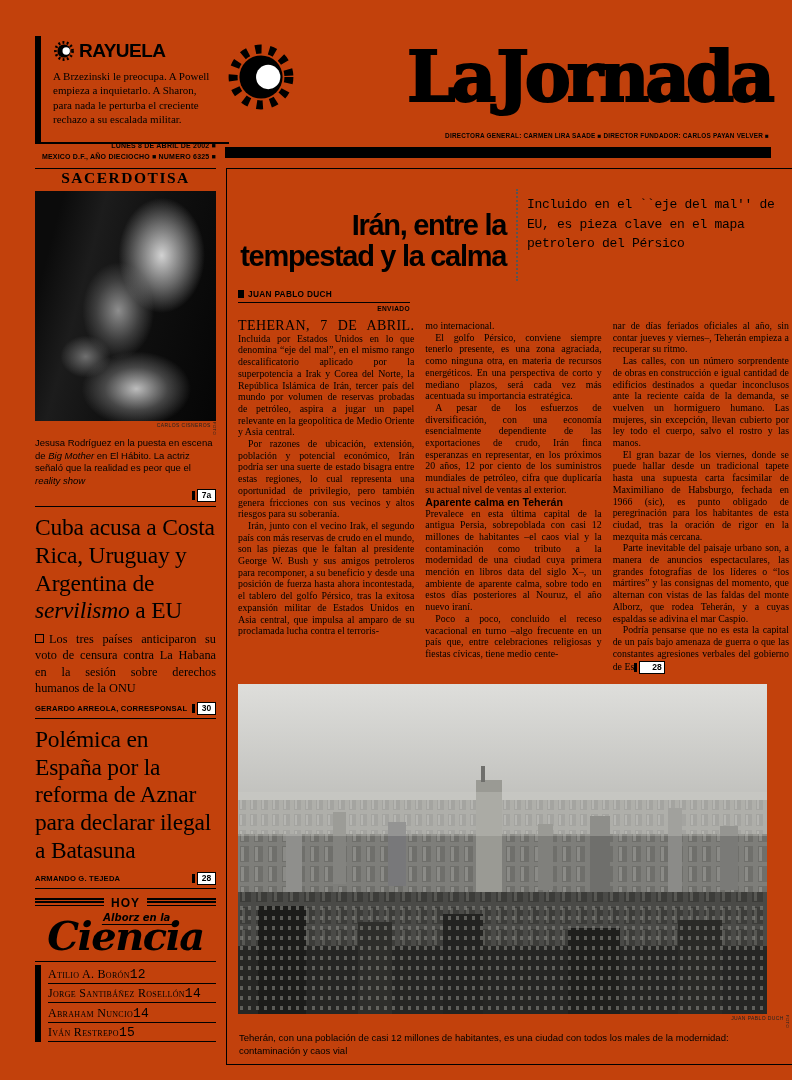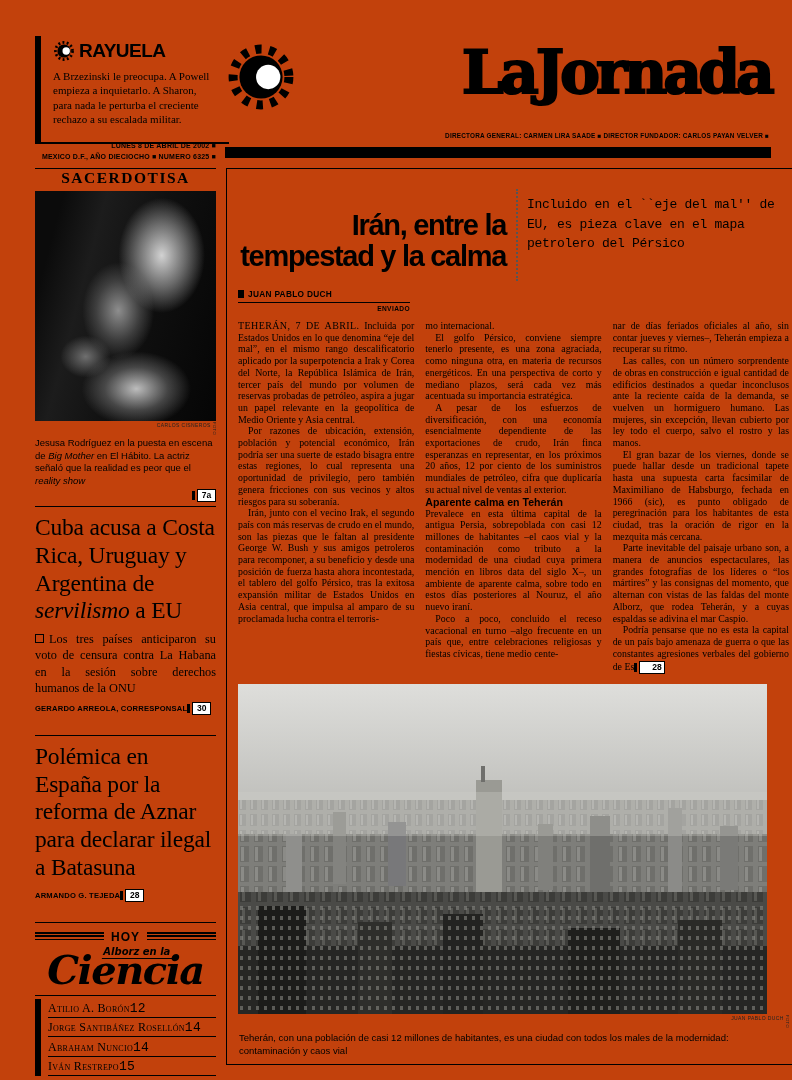--- a/index.html
+++ b/index.html
@@ -10,21 +10,21 @@
   #rayuela{position:absolute;left:35px;top:36px;width:176px;height:102px;
            border-left:6px solid #000;border-bottom:2px solid #000;padding:4px 0 0 12px;}
   .ray-head{display:flex;align-items:center;gap:4px;}
   .ray-title{font:bold 19px "Liberation Sans",sans-serif;letter-spacing:-0.5px;}
   .ray-text{margin:7px 0 12px;width:158px;font:11px/1.3 "Liberation Serif",serif;}
 
   
   #masthead{position:absolute;left:225px;top:28px;width:546px;height:118px;}
   .sun-logo{position:absolute;left:0;top:10px;width:72px;height:78px;}
   .mast-title{position:absolute;right:0;top:14px;line-height:1;white-space:nowrap;
-      font-family:"DejaVu Serif",serif;font-weight:bold;font-size:60px;
+      font-family:"DejaVu Serif",serif;font-weight:bold;font-size:69px;
       letter-spacing:-4px;word-spacing:-16px;-webkit-text-stroke:2px #000;}
   .directors{position:absolute;right:2px;top:104px;font:bold 6.4px "Liberation Sans",sans-serif;
       letter-spacing:0.2px;white-space:nowrap;}
   #mastbar{position:absolute;left:225px;top:147px;width:546px;height:11px;background:#000;}
 
   #dateline{position:absolute;left:35px;top:141px;width:181px;text-align:right;
       font:bold 7px/1.5 "Liberation Sans",sans-serif;letter-spacing:0.2px;}
 
   
   #leftcol{position:absolute;left:35px;top:168px;width:181px;}
@@ -41,22 +41,22 @@
   .foto-vert{writing-mode:vertical-rl;font-size:4.2px;line-height:1;}
   #sac-caption{margin:1px 0 2px;font:9.5px/1.32 "Liberation Sans",sans-serif;text-align:left;}
   .pref-row{display:flex;justify-content:flex-end;margin:1px 0 4px;}
   .pref{display:inline-flex;align-items:center;gap:2px;vertical-align:baseline;}
   .pref .bar{width:3px;height:9px;background:#000;}
   .pref .box{border:1px solid #000;background:#fff;min-width:13px;text-align:center;
       font:bold 8.5px/11px "Liberation Sans",sans-serif;padding:0 2px;}
   .lc-headline{margin:7px 0 6px;font:23.5px/1.18 "Liberation Serif",serif;letter-spacing:-0.2px;font-weight:normal;}
   .lc-sub{margin:2px 0 5px;font:12.3px/1.32 "Liberation Serif",serif;text-align:justify;}
   .sq{display:inline-block;width:7px;height:7px;border:1.2px solid #000;margin-right:5px;}
-  .by-row{display:flex;align-items:center;
-      border-bottom:1.3px solid #000;padding:1px 0 20px;margin-bottom:4px;}
+  .by-row{display:flex;justify-content:space-between;align-items:center;
+      border-bottom:1.3px solid #000;padding:1px 0 3px;margin-bottom:4px;}
   .by-name{font:bold 7.6px "Liberation Sans",sans-serif;letter-spacing:0.2px;}
 
   .hoy-row{display:flex;align-items:center;gap:7px;margin-top:7px;}
   .mlines{flex:1;height:9.6px;background:repeating-linear-gradient(to bottom,#000 0 1.7px,transparent 1.7px 3.3px);}
   .hoy-word{font:bold 12px "Liberation Sans",sans-serif;letter-spacing:1px;}
   #ciencia-box{position:relative;border-bottom:1.4px solid #000;padding:6px 0 5px;}
   .ciencia{text-align:center;font:bold italic 40px/1 "DejaVu Serif",serif;letter-spacing:-1.5px;}
   .lunes{position:absolute;top:2px;left:50%;transform:translateX(-34%);
       font:bold italic 10px "DejaVu Sans",sans-serif;border-bottom:1.4px solid #000;padding:0 2px 1px;background:transparent;}
 
@@ -76,21 +76,21 @@
   #deck{flex:1;font:13px/1.5 "Liberation Mono",monospace;padding-top:10px;letter-spacing:-0.3px;}
   #byline-zone{width:172px;margin-top:4px;}
   .m-byline{display:flex;align-items:center;gap:4px;border-bottom:1px solid #000;padding-bottom:3px;
       font:bold 8.3px "Liberation Sans",sans-serif;letter-spacing:0.3px;}
   .bsq{width:6px;height:8px;background:#000;display:inline-block;}
   .enviado{text-align:right;font:bold 6.6px "Liberation Sans",sans-serif;margin-top:2px;letter-spacing:0.4px;}
   #columns{display:flex;gap:11px;margin-top:8px;height:360px;overflow:hidden;}
   .col{flex:1;font:9.9px/11.7px "Liberation Serif",serif;text-align:justify;}
   .col p{margin:0;text-indent:10px;}
   .col p.noind{text-indent:0;}
-  .datespan{font-size:10px;letter-spacing:0.4px;}
+  .datespan{font-size:14px;letter-spacing:0.4px;}
   .colsub{font:bold 10.6px "Liberation Sans",sans-serif;margin:6px 0 3px;text-align:left;text-indent:0 !important;}
   .inline-pref{display:inline-flex;transform:translateY(2px);}
   #main-photo{position:relative;width:529px;height:330px;margin-top:4px;background:#bbb;}
   #main-caption{font:9.5px/1.3 "Liberation Sans",sans-serif;padding:2px 1px 8px;}
 </style>
 </head>
 <body>
 
 <svg width="0" height="0" style="position:absolute">
   <defs>

